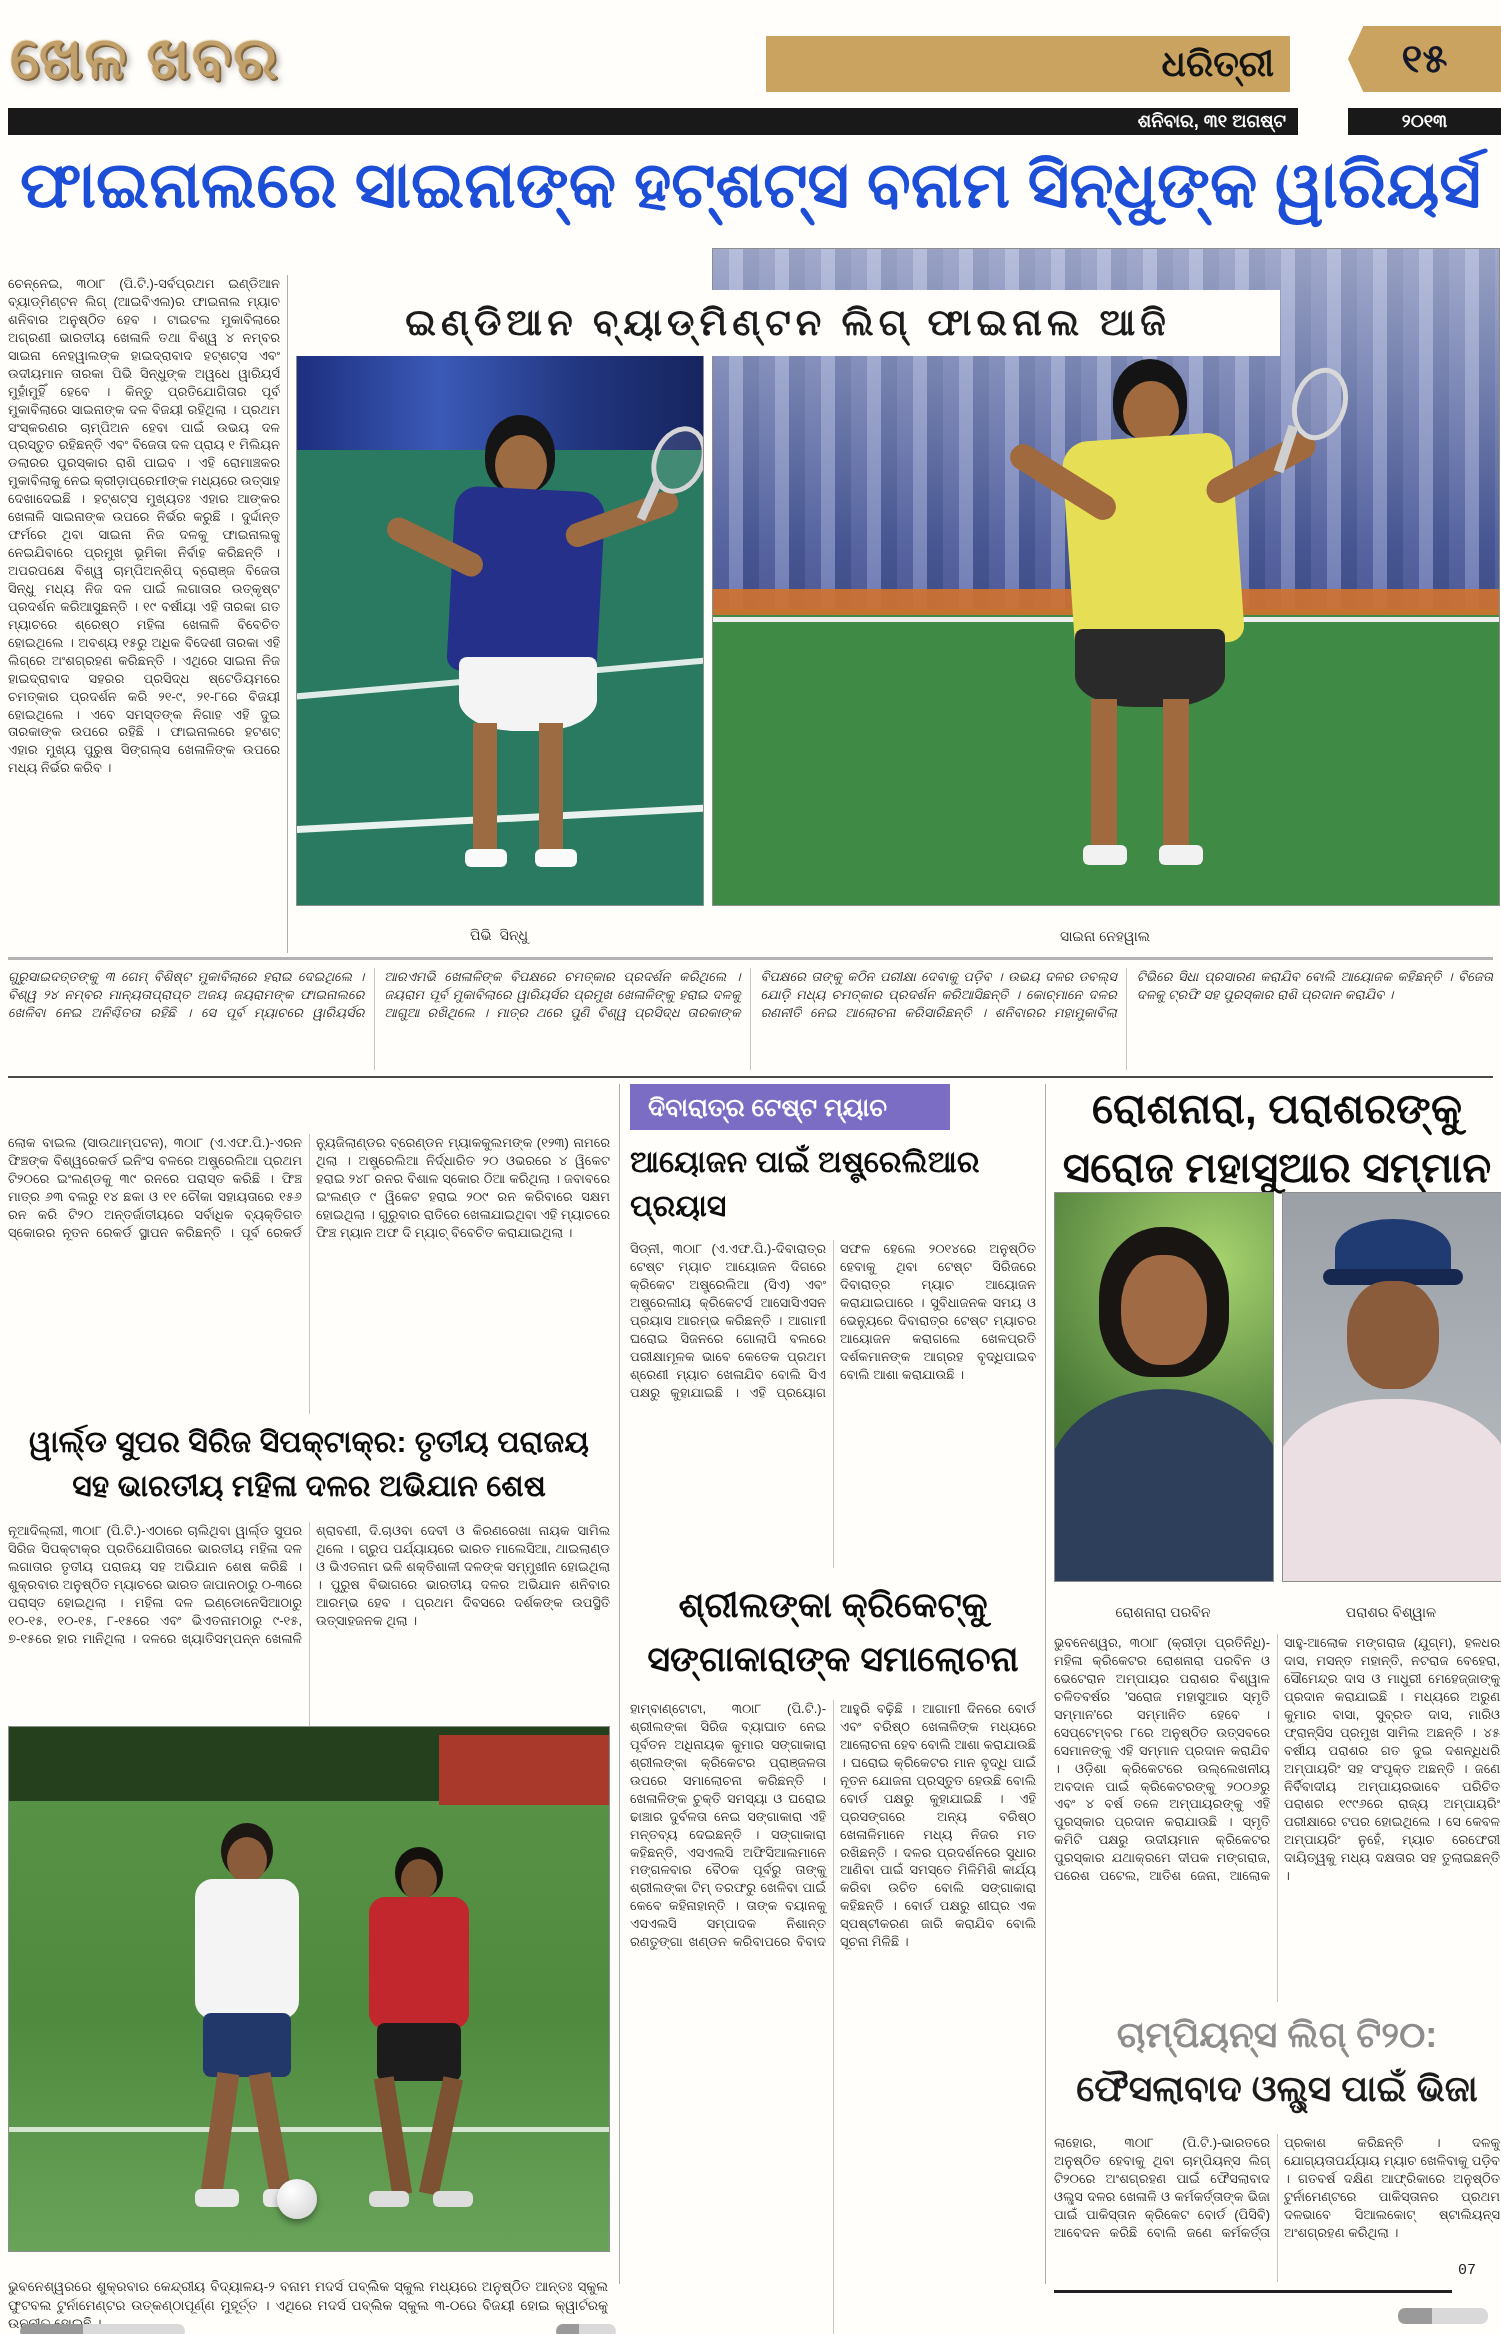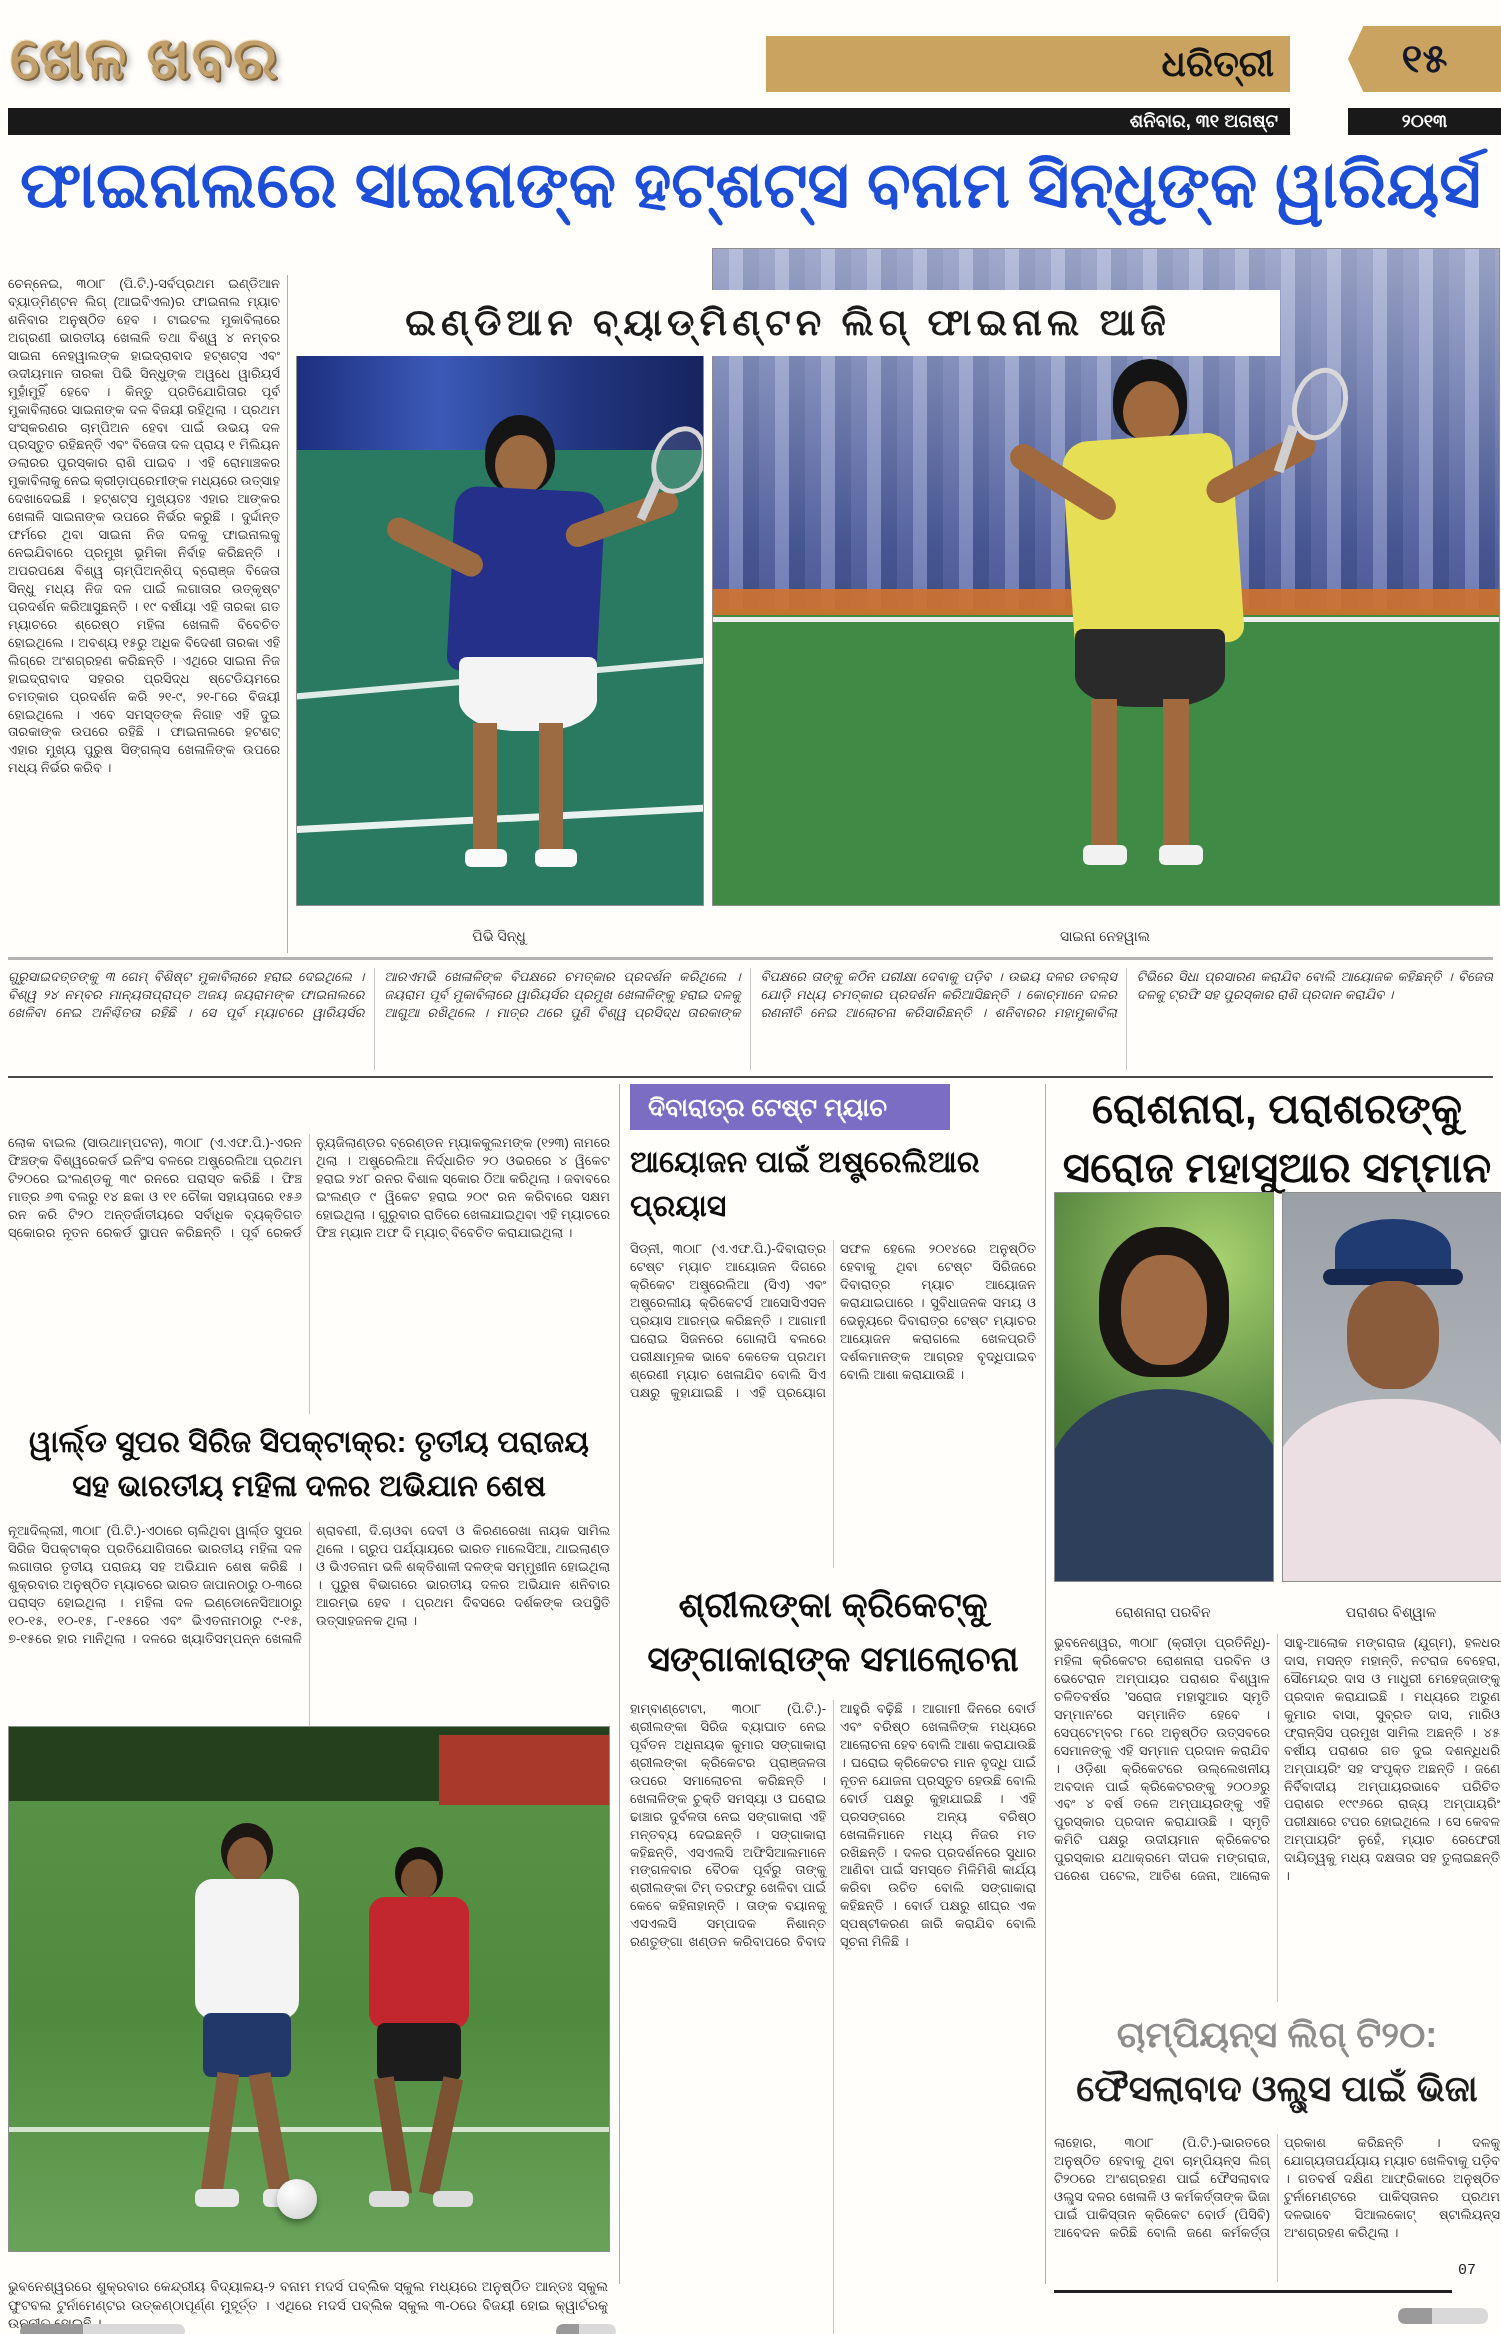--- a/index.html
+++ b/index.html
@@ -9,21 +9,21 @@
   
   .logo{left:10px;top:0;height:76px;line-height:76px;font-size:58px;font-weight:800;
         color:#c2a06c;letter-spacing:2px;white-space:nowrap;
         text-shadow:1px 1px 0 #8d6f43,2px 2px 0 #7c603a,4px 4px 6px rgba(0,0,0,.35),-1px -1px 0 #f4e6cb;}
   .gold-bar{left:766px;top:16px;width:524px;height:56px;background:#c9a35f;}
   .gold-bar span{display:block;height:56px;line-height:56px;text-align:right;padding-right:16px;
         font-size:36px;font-weight:700;color:#141414;}
   .pagenum-box{left:1348px;top:6px;width:153px;height:66px;background:#c9a35f;
         clip-path:polygon(10% 0,100% 0,100% 100%,10% 100%,0 50%);
         display:flex;align-items:center;justify-content:center;font-size:40px;font-weight:800;color:#15182b;}
-  .date-bar{left:8px;top:88px;width:1282px;height:27px;background:#191919;}
+  .date-bar{left:8px;top:88px;width:1282px;height:27px;background:#191919;padding-left:8px;}
   .date-bar span{display:block;height:27px;line-height:27px;text-align:right;padding-right:12px;
         color:#fff;font-size:18px;font-weight:700;}
   .year-box{left:1348px;top:88px;width:153px;height:27px;background:#191919;color:#fff;
         display:flex;align-items:center;justify-content:center;font-size:18px;font-weight:700;}
   
   .h-main{left:8px;top:116px;width:1485px;height:128px;font-size:64px;font-weight:800;
         line-height:1.55;white-space:nowrap;overflow:hidden;text-align:center;color:#1d4ed8;}
   .h-sub{left:296px;top:270px;width:984px;height:66px;background:#fffefb;z-index:3;
         line-height:66px;text-align:center;font-size:37px;font-weight:700;letter-spacing:5px;
         white-space:nowrap;overflow:hidden;}
@@ -116,21 +116,21 @@
       <div class="p" style="left:286px;top:10px;width:42px;height:60px;border:5px solid #d5d5d5;border-radius:50%;background:rgba(255,255,255,.12);transform:rotate(24deg);"></div>
       <div class="p" style="left:278px;top:64px;width:9px;height:42px;background:#cfcfcf;transform:rotate(24deg);"></div>
       <div class="p" style="left:92px;top:242px;width:138px;height:74px;background:#f4f4f4;border-radius:8px 8px 42% 42%;"></div>
       <div class="p" style="left:106px;top:308px;width:24px;height:130px;background:#9c6b42;"></div>
       <div class="p" style="left:172px;top:308px;width:24px;height:130px;background:#9c6b42;"></div>
       <div class="p" style="left:98px;top:434px;width:42px;height:18px;background:#fafafa;border-radius:6px;"></div>
       <div class="p" style="left:168px;top:434px;width:42px;height:18px;background:#fafafa;border-radius:6px;"></div>
     </div>
   </div>
 
-  <div class="abs cap" style="left:296px;top:908px;width:406px;">ପିଭି ସିନ୍ଧୁ</div>
+  <div class="abs cap" style="left:296px;top:908px;width:406px;font-family:Liberation Mono, monospace;">ପିଭି ସିନ୍ଧୁ</div>
   <div class="abs cap" style="left:712px;top:908px;width:786px;">ସାଇନା ନେହୱାଲ</div>
 
   <div class="abs hrule-lt" style="left:8px;top:937px;width:1485px;"></div>
 
   <div class="abs bodytxt cols4" style="left:8px;top:948px;width:1485px;height:102px;">ଗୁରୁସାଇଦତ୍ତଙ୍କୁ ୩ ଗେମ୍ ବିଶିଷ୍ଟ ମୁକାବିଲାରେ ହରାଇ ଦେଇଥିଲେ । ବିଶ୍ୱ ୨୪ ନମ୍ବର ମାନ୍ୟତାପ୍ରାପ୍ତ ଅଜୟ ଜୟରାମଙ୍କ ଫାଇନାଲରେ ଖେଳିବା ନେଇ ଅନିଶ୍ଚିତତା ରହିଛି । ସେ ପୂର୍ବ ମ୍ୟାଚରେ ୱାରିୟର୍ସର ଆରଏମଭି ଖେଳାଳିଙ୍କ ବିପକ୍ଷରେ ଚମତ୍କାର ପ୍ରଦର୍ଶନ କରିଥିଲେ । ଜୟରାମ ପୂର୍ବ ମୁକାବିଲାରେ ୱାରିୟର୍ସର ପ୍ରମୁଖ ଖେଳାଳିଙ୍କୁ ହରାଇ ଦଳକୁ ଆଗୁଆ ରଖିଥିଲେ । ମାତ୍ର ଥରେ ପୁଣି ବିଶ୍ୱ ପ୍ରସିଦ୍ଧ ତାରକାଙ୍କ ବିପକ୍ଷରେ ତାଙ୍କୁ କଠିନ ପରୀକ୍ଷା ଦେବାକୁ ପଡ଼ିବ । ଉଭୟ ଦଳର ଡବଲ୍ସ ଯୋଡ଼ି ମଧ୍ୟ ଚମତ୍କାର ପ୍ରଦର୍ଶନ କରିଆସିଛନ୍ତି । କୋଚ୍‌ମାନେ ଦଳର ରଣନୀତି ନେଇ ଆଲୋଚନା କରିସାରିଛନ୍ତି । ଶନିବାରର ମହାମୁକାବିଲା ଟିଭିରେ ସିଧା ପ୍ରସାରଣ କରାଯିବ ବୋଲି ଆୟୋଜକ କହିଛନ୍ତି । ବିଜେତା ଦଳକୁ ଟ୍ରଫି ସହ ପୁରସ୍କାର ରାଶି ପ୍ରଦାନ କରାଯିବ ।</div>
 
   <div class="abs hrule" style="left:8px;top:1056px;width:1485px;"></div>
 
   <div class="abs bodytxt cols2" style="left:8px;top:1114px;width:602px;height:280px;">ଲୋକ ବାଇଲ (ସାଉଥାମ୍ପଟନ), ୩୦ା୮ (ଏ.ଏଫ.ପି.)-ଏରନ ଫିଞ୍ଚଙ୍କ ବିଶ୍ୱରେକର୍ଡ ଇନିଂସ ବଳରେ ଅଷ୍ଟ୍ରେଲିଆ ପ୍ରଥମ ଟି୨୦ରେ ଇଂଲଣ୍ଡକୁ ୩୯ ରନରେ ପରାସ୍ତ କରିଛି । ଫିଞ୍ଚ ମାତ୍ର ୬୩ ବଲରୁ ୧୪ ଛକା ଓ ୧୧ ଚୌକା ସହାୟତାରେ ୧୫୬ ରନ କରି ଟି୨୦ ଅନ୍ତର୍ଜାତୀୟରେ ସର୍ବାଧିକ ବ୍ୟକ୍ତିଗତ ସ୍କୋରର ନୂତନ ରେକର୍ଡ ସ୍ଥାପନ କରିଛନ୍ତି । ପୂର୍ବ ରେକର୍ଡ ନ୍ୟୁଜିଲାଣ୍ଡର ବ୍ରେଣ୍ଡନ ମ୍ୟାକକୁଲମଙ୍କ (୧୨୩) ନାମରେ ଥିଲା । ଅଷ୍ଟ୍ରେଲିଆ ନିର୍ଦ୍ଧାରିତ ୨୦ ଓଭରରେ ୪ ୱିକେଟ ହରାଇ ୨୪୮ ରନର ବିଶାଳ ସ୍କୋର ଠିଆ କରିଥିଲା । ଜବାବରେ ଇଂଲଣ୍ଡ ୯ ୱିକେଟ ହରାଇ ୨୦୯ ରନ କରିବାରେ ସକ୍ଷମ ହୋଇଥିଲା । ଗୁରୁବାର ରାତିରେ ଖେଳାଯାଇଥିବା ଏହି ମ୍ୟାଚରେ ଫିଞ୍ଚ ମ୍ୟାନ ଅଫ ଦି ମ୍ୟାଚ୍ ବିବେଚିତ କରାଯାଇଥିଲା ।</div>
 

